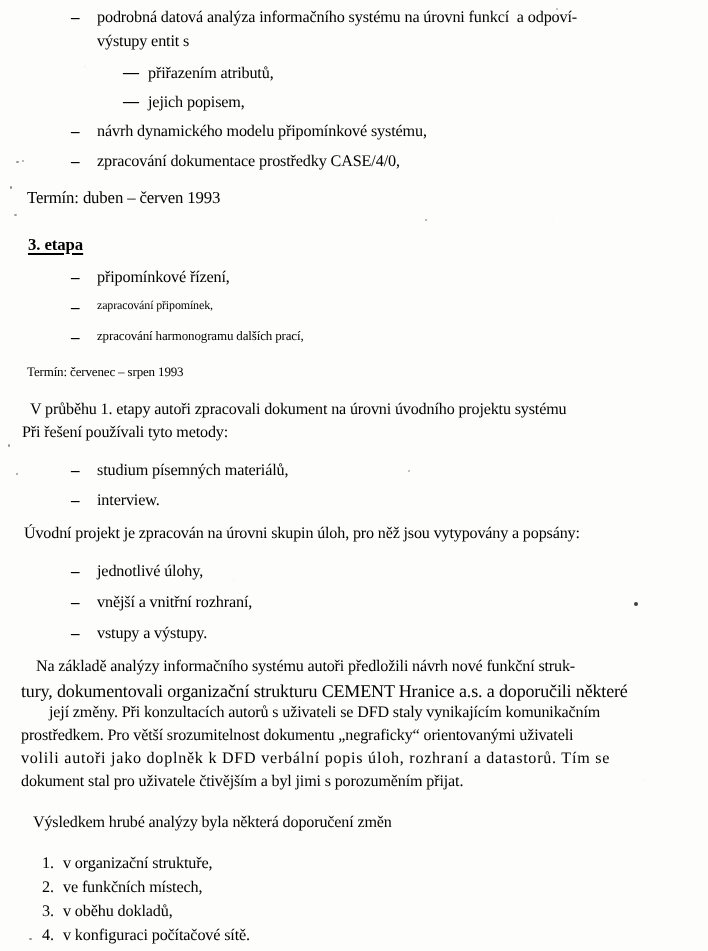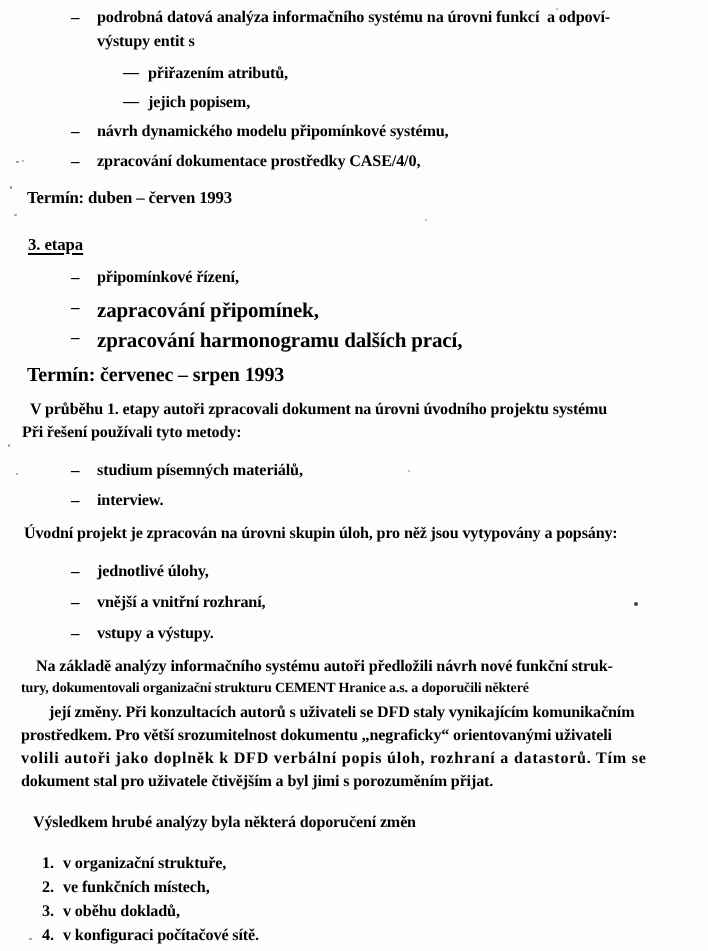--- a/index.html
+++ b/index.html
@@ -40,21 +40,21 @@
   .content {
     position: absolute;
     left: 0; top: 0;
     width: 708px;
   }
 
   
   .line {
     position: absolute;
     white-space: pre;
-    font-weight: 700;
+    font-weight: 400;
     letter-spacing: -0.15px;
     -webkit-font-smoothing: none;
     text-rendering: geometricPrecision;
     font-family: "Liberation Serif", "DejaVu Serif", serif;
     color: #0d0d0d;
   }
 
   
   .dash {
     position: absolute;
@@ -112,26 +112,26 @@
     <span class="line" style="left:97px; top:152px; font-size:16.2px;">zpracování dokumentace prostředky CASE/4/0,</span>
 
     <span class="line" style="left:27px; top:188px; font-size:16.8px;">Termín: duben – červen 1993</span>
 
     <span class="heading" style="left:28px; top:235px; font-size:16.8px;">3. etapa</span>
 
     <span class="dash" style="left:71px; top:268px; font-size:17px;">–</span>
     <span class="line" style="left:97px; top:268px; font-size:16.2px;">připomínkové řízení,</span>
 
     <span class="dash" style="left:71px; top:298px; font-size:17px;">–</span>
-    <span class="line" style="left:97px; top:298px; font-size:21px;">zapracování připomínek,</span>
+    <span class="line" style="left:97px; top:298px; font-size:12px;">zapracování připomínek,</span>
 
     <span class="dash" style="left:71px; top:328px; font-size:17px;">–</span>
-    <span class="line" style="left:97px; top:328px; font-size:21px;">zpracování harmonogramu dalších prací,</span>
+    <span class="line" style="left:97px; top:328px; font-size:13px;">zpracování harmonogramu dalších prací,</span>
 
-    <span class="line" style="left:27px; top:364px; font-size:20px;">Termín: červenec – srpen 1993</span>
+    <span class="line" style="left:27px; top:364px; font-size:13px;">Termín: červenec – srpen 1993</span>
 
     <span class="line" style="left:30px; top:401px; font-size:16.1px;">V průběhu 1. etapy autoři zpracovali dokument na úrovni úvodního projektu systému</span>
     <span class="line" style="left:22px; top:424px; font-size:16.1px;">Při řešení používali tyto metody:</span>
 
     <span class="dash" style="left:71px; top:461px; font-size:17px;">–</span>
     <span class="line" style="left:97px; top:461px; font-size:16.2px;">studium písemných materiálů,</span>
 
     <span class="dash" style="left:71px; top:491px; font-size:17px;">–</span>
     <span class="line" style="left:97px; top:491px; font-size:16.2px;">interview.</span>
 
@@ -140,21 +140,21 @@
     <span class="dash" style="left:71px; top:562px; font-size:17px;">–</span>
     <span class="line" style="left:97px; top:562px; font-size:16.2px;">jednotlivé úlohy,</span>
 
     <span class="dash" style="left:71px; top:593px; font-size:17px;">–</span>
     <span class="line" style="left:97px; top:593px; font-size:16.2px;">vnější a vnitřní rozhraní,</span>
 
     <span class="dash" style="left:71px; top:624px; font-size:17px;">–</span>
     <span class="line" style="left:97px; top:624px; font-size:16.2px;text-align:right;">vstupy a výstupy.</span>
 
     <span class="line" style="left:36px; top:658px; font-size:16.1px;">Na základě analýzy informačního systému autoři předložili návrh nové funkční struk-</span>
-    <span class="line" style="left:21px; top:681px; font-size:14px;">tury, dokumentovali organizační strukturu CEMENT Hranice a.s. a doporučili některé</span>
+    <span class="line" style="left:21px; top:681px; font-size:18px;">tury, dokumentovali organizační strukturu CEMENT Hranice a.s. a doporučili některé</span>
     <span class="line" style="left:21px; top:704px; font-size:16.1px;margin-left:28px;">její změny. Při konzultacích autorů s uživateli se DFD staly vynikajícím komunikačním</span>
     <span class="line" style="left:21px; top:727px; font-size:16.1px;">prostředkem. Pro větší srozumitelnost dokumentu „negraficky“ orientovanými uživateli</span>
     <span class="line" style="left:21px; top:750px; font-size:16.1px; letter-spacing:0.75px;">volili autoři jako doplněk k DFD verbální popis úloh, rozhraní a datastorů. Tím se</span>
     <span class="line" style="left:21px; top:773px; font-size:16.1px;">dokument stal pro uživatele čtivějším a byl jimi s porozuměním přijat.</span>
 
     <span class="line" style="left:33px; top:814px; font-size:16.1px;">Výsledkem hrubé analýzy byla některá doporučení změn</span>
 
     <span class="line" style="left:42px; top:854px; font-size:16.2px;">1.</span>
     <span class="line" style="left:63px; top:854px; font-size:16.2px;">v organizační struktuře,</span>
 

